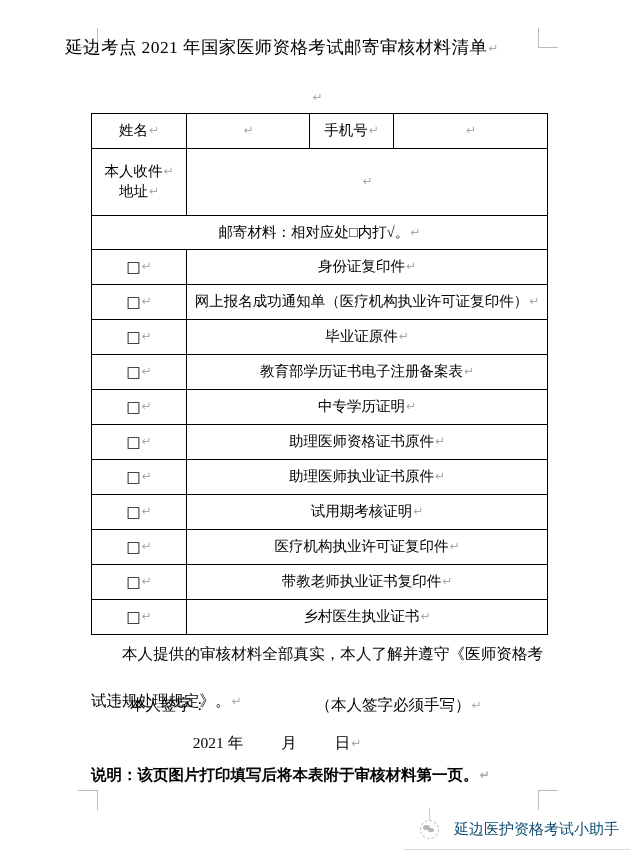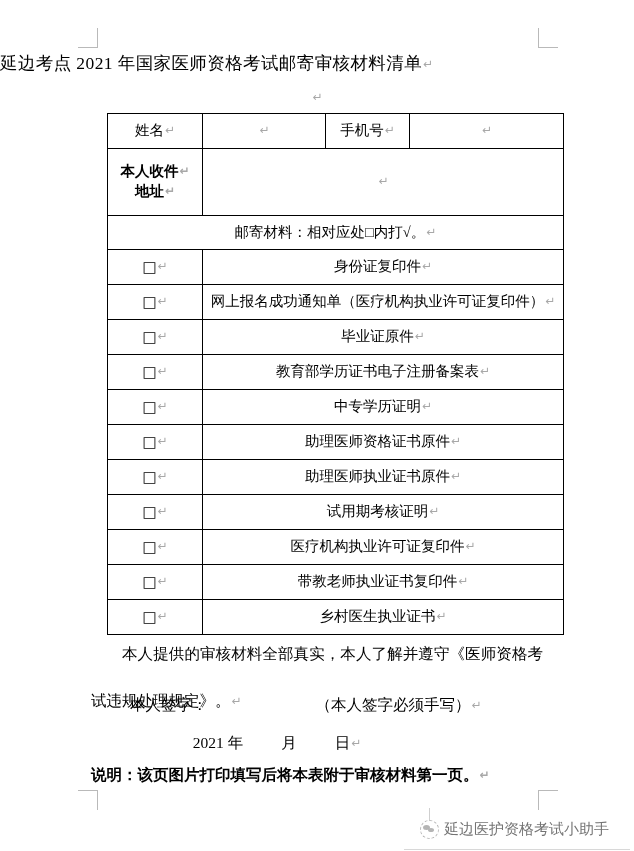--- a/index.html
+++ b/index.html
@@ -44,22 +44,23 @@
   .crop-bl::after  { right: 0; top: 0; height: 1px; width: 20px; }
 
   .crop-br { left: 538px; top: 790px; }
   .crop-br::before { left: 0; bottom: 0; width: 1px; height: 20px; }
   .crop-br::after  { left: 0; top: 0; height: 1px; width: 20px; }
 
   
   .doc-title {
     position: absolute;
     left: 0;
-    top: 51px;
+    top: 35px;
     width: 564px;
+    text-align: center;
     font-size: 17.5px;
     letter-spacing: 0.4px;
     white-space: nowrap;
   }
   .pilcrow {
     color: #a8a8a8;
     font-size: 12px;
     font-family: "DejaVu Sans", sans-serif;
     vertical-align: 1px;
     padding-left: 1px;
@@ -69,41 +70,41 @@
     left: 0;
     top: 88px;
     width: 634px;
     text-align: center;
     height: 16px;
   }
 
   
   table.form-table {
     position: absolute;
-    left: 107px;
+    left: 91px;
     top: 113px;
     width: 452px;
     border-collapse: collapse;
     table-layout: fixed;
     border-radius: 25px;
   }
   table.form-table td {
     border: 1px solid #000000;
     font-size: 14.5px;
     text-align: center;
     vertical-align: middle;
     padding: 0;
     line-height: 1.35;
   }
   td.cell-name-label   { width: 94px;  height: 34px; }
   td.cell-name-value   { width: 122px; }
   td.cell-phone-label  { width: 83px;  }
   td.cell-phone-value  { width: 153px; }
 
-  td.cell-addr-label { height: 66px; line-height: 1.9; font-weight: bold; }
+  td.cell-addr-label { height: 66px; line-height: 1.9; }
   td.cell-addr-value { vertical-align: top; padding-top: 4px; }
 
   td.cell-instruction { height: 33px; font-size: 14.5px; }
 
   td.cell-check { width: 60px; height: 34px; }
   td.cell-item  { font-size: 14.5px; }
 
   .checkbox-glyph {
     display: inline-block;
     font-family: "DejaVu Sans", sans-serif;
@@ -182,22 +183,22 @@
     width: 226px;
     height: 1px;
     background: #d8d8d8;
   }
   .footer-brand {
     position: absolute;
     left: 420px;
     top: 12px;
     display: flex;
     align-items: center;
-    gap: 5px;
-    color: #737373;
+    gap: 15px;
+    color: #0c4a6e;
     font-size: 15px;
     font-family: "Liberation Sans", sans-serif;
     white-space: nowrap;
   }
   .wechat-logo {
     width: 17px;
     height: 17px;
     border: 1px dashed #b5b5b5;
     border-radius: 50%;
     position: relative;

